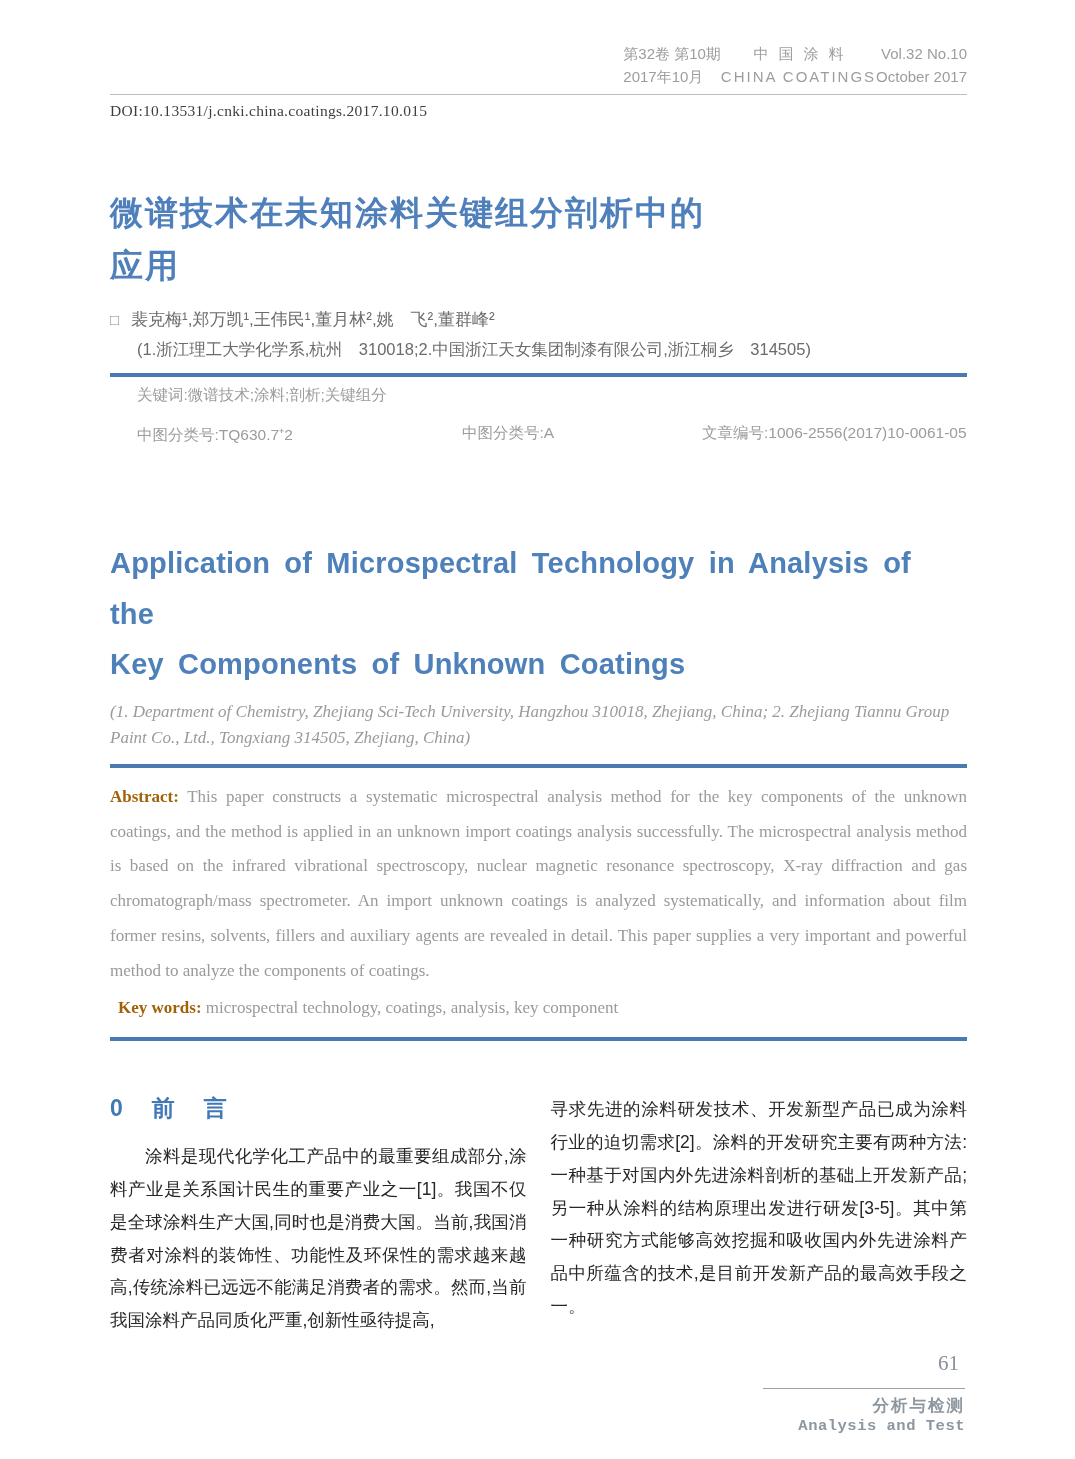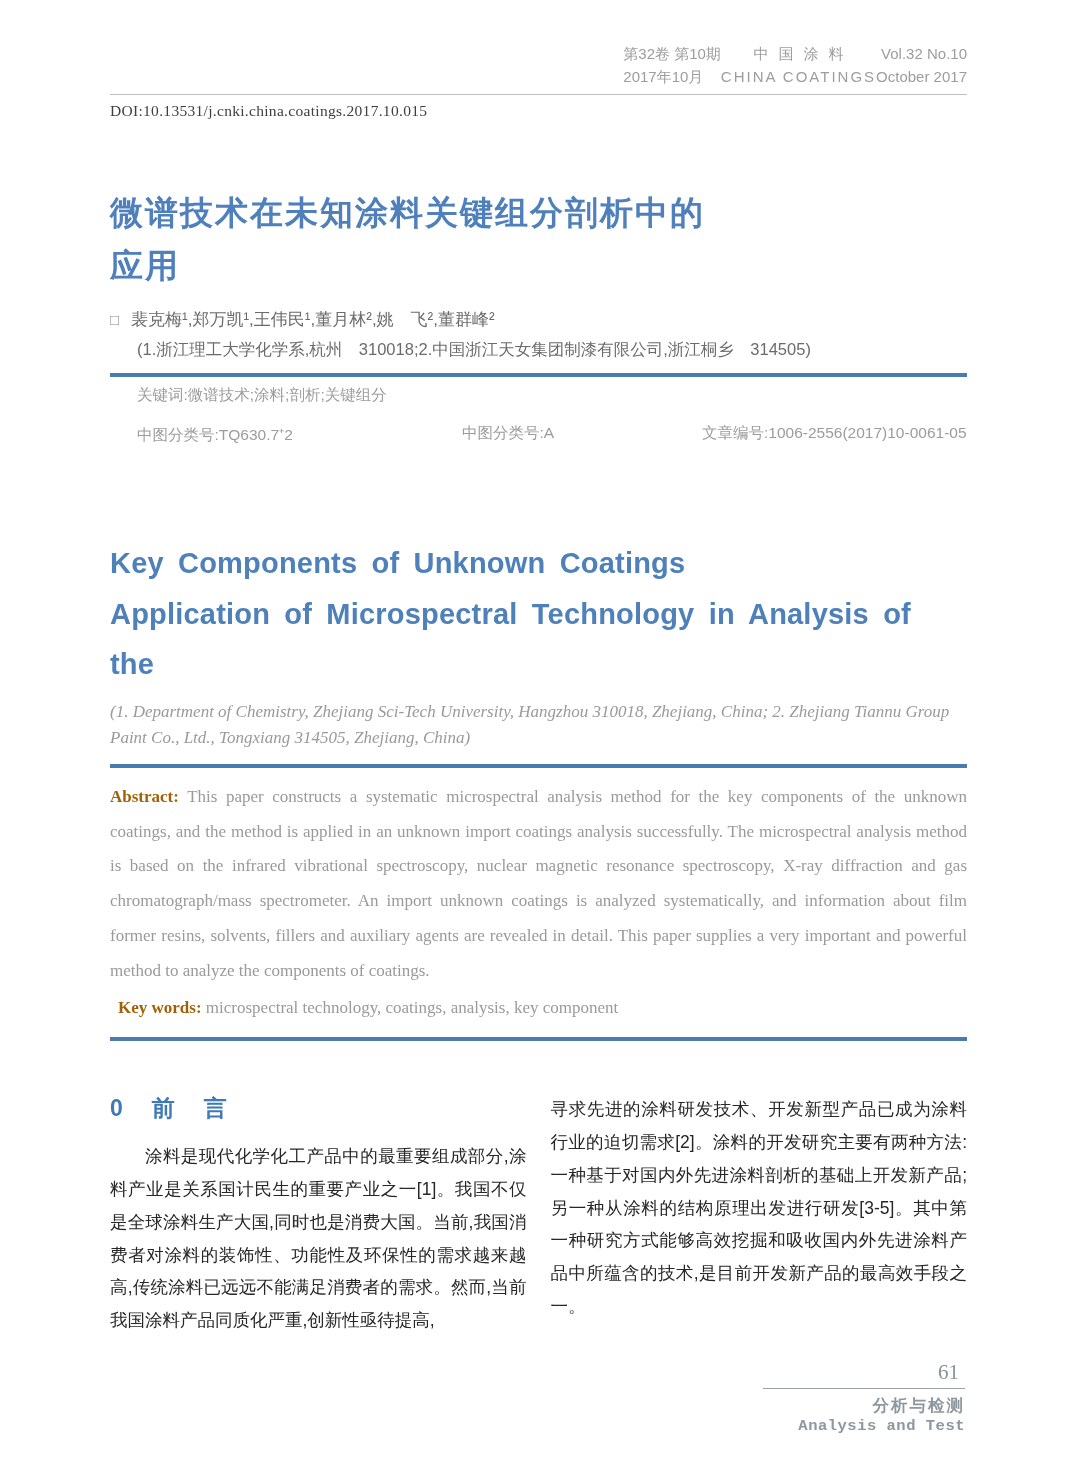--- a/index.html
+++ b/index.html
@@ -165,21 +165,21 @@
     right: 110px;
     bottom: 24px;
     width: 202px;
     text-align: right;
     color: #87919b;
   }
   .page-footer .pagenum {
     font-family: "Liberation Serif", serif;
     font-size: 21px;
     padding-right: 6px;
-    padding-bottom: 3px;
+    padding-bottom: 12px;
     border-bottom: 1px solid #9aa2aa;
   }
   .page-footer .col-cn {
     margin-top: 6px;
     font-size: 16.5px;
     font-weight: bold;
     letter-spacing: 2px;
     color: #8d97a0;
   }
   .page-footer .col-en {
@@ -233,22 +233,22 @@
       </div>
       <div class="cell2">
         <span>中图分类号:</span><span>A</span>
       </div>
       <div class="cell3">
         <span>文章编号:</span><span>1006-2556(2017)10-0061-05</span>
       </div>
     </div>
 
     <h2 class="en-title">
+      <div>Application of Microspectral Technology in Analysis of the</div>
       <div>Key Components of Unknown Coatings</div>
-      <div>Application of Microspectral Technology in Analysis of the</div>
     </h2>
     <div class="en-affil">(1. Department of Chemistry, Zhejiang Sci-Tech University, Hangzhou 310018, Zhejiang, China; 2. Zhejiang Tiannu Group Paint Co., Ltd., Tongxiang 314505, Zhejiang, China)</div>
 
     <div class="rule-blue"></div>
 
     <p class="en-abstract">
       <span class="label">Abstract:</span>
       <span>This paper constructs a systematic microspectral analysis method for the key components of the unknown coatings, and the method is applied in an unknown import coatings analysis successfully. The microspectral analysis method is based on the infrared vibrational spectroscopy, nuclear magnetic resonance spectroscopy, X-ray diffraction and gas chromatograph/mass spectrometer. An import unknown coatings is analyzed systematically, and information about film former resins, solvents, fillers and auxiliary agents are revealed in detail. This paper supplies a very important and powerful method to analyze the components of coatings.</span>
     </p>
     <p class="en-keywords">

